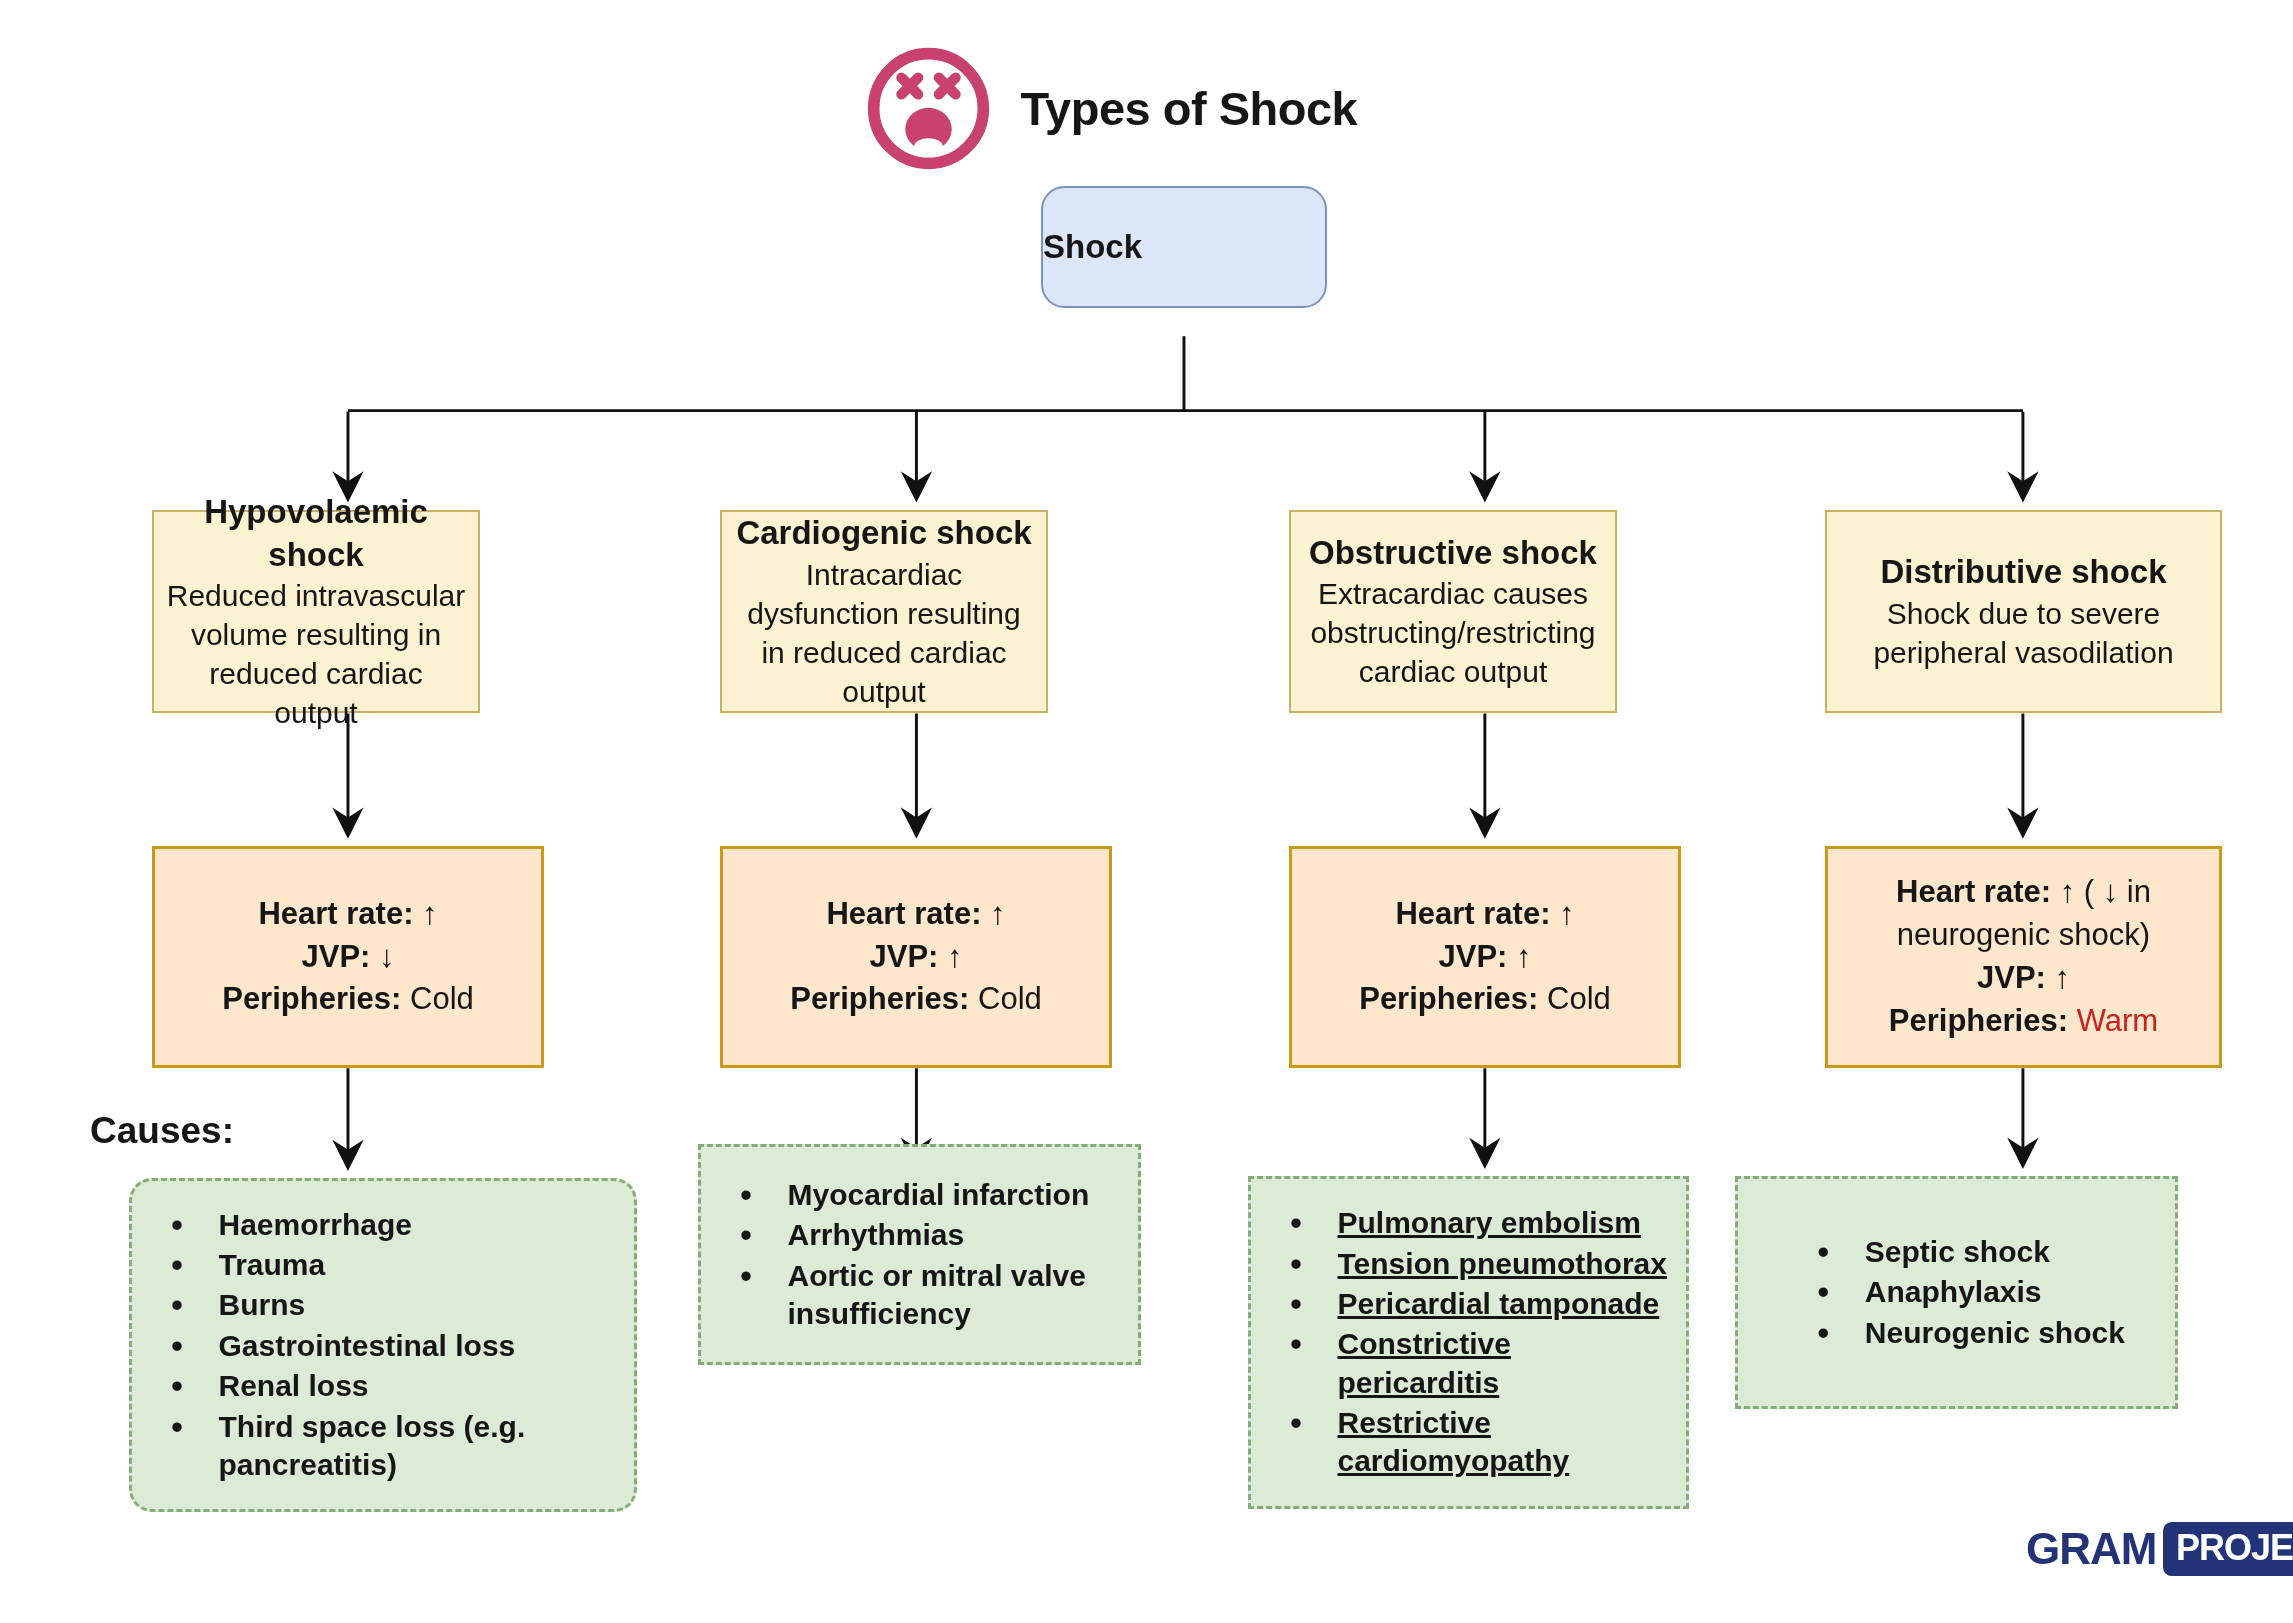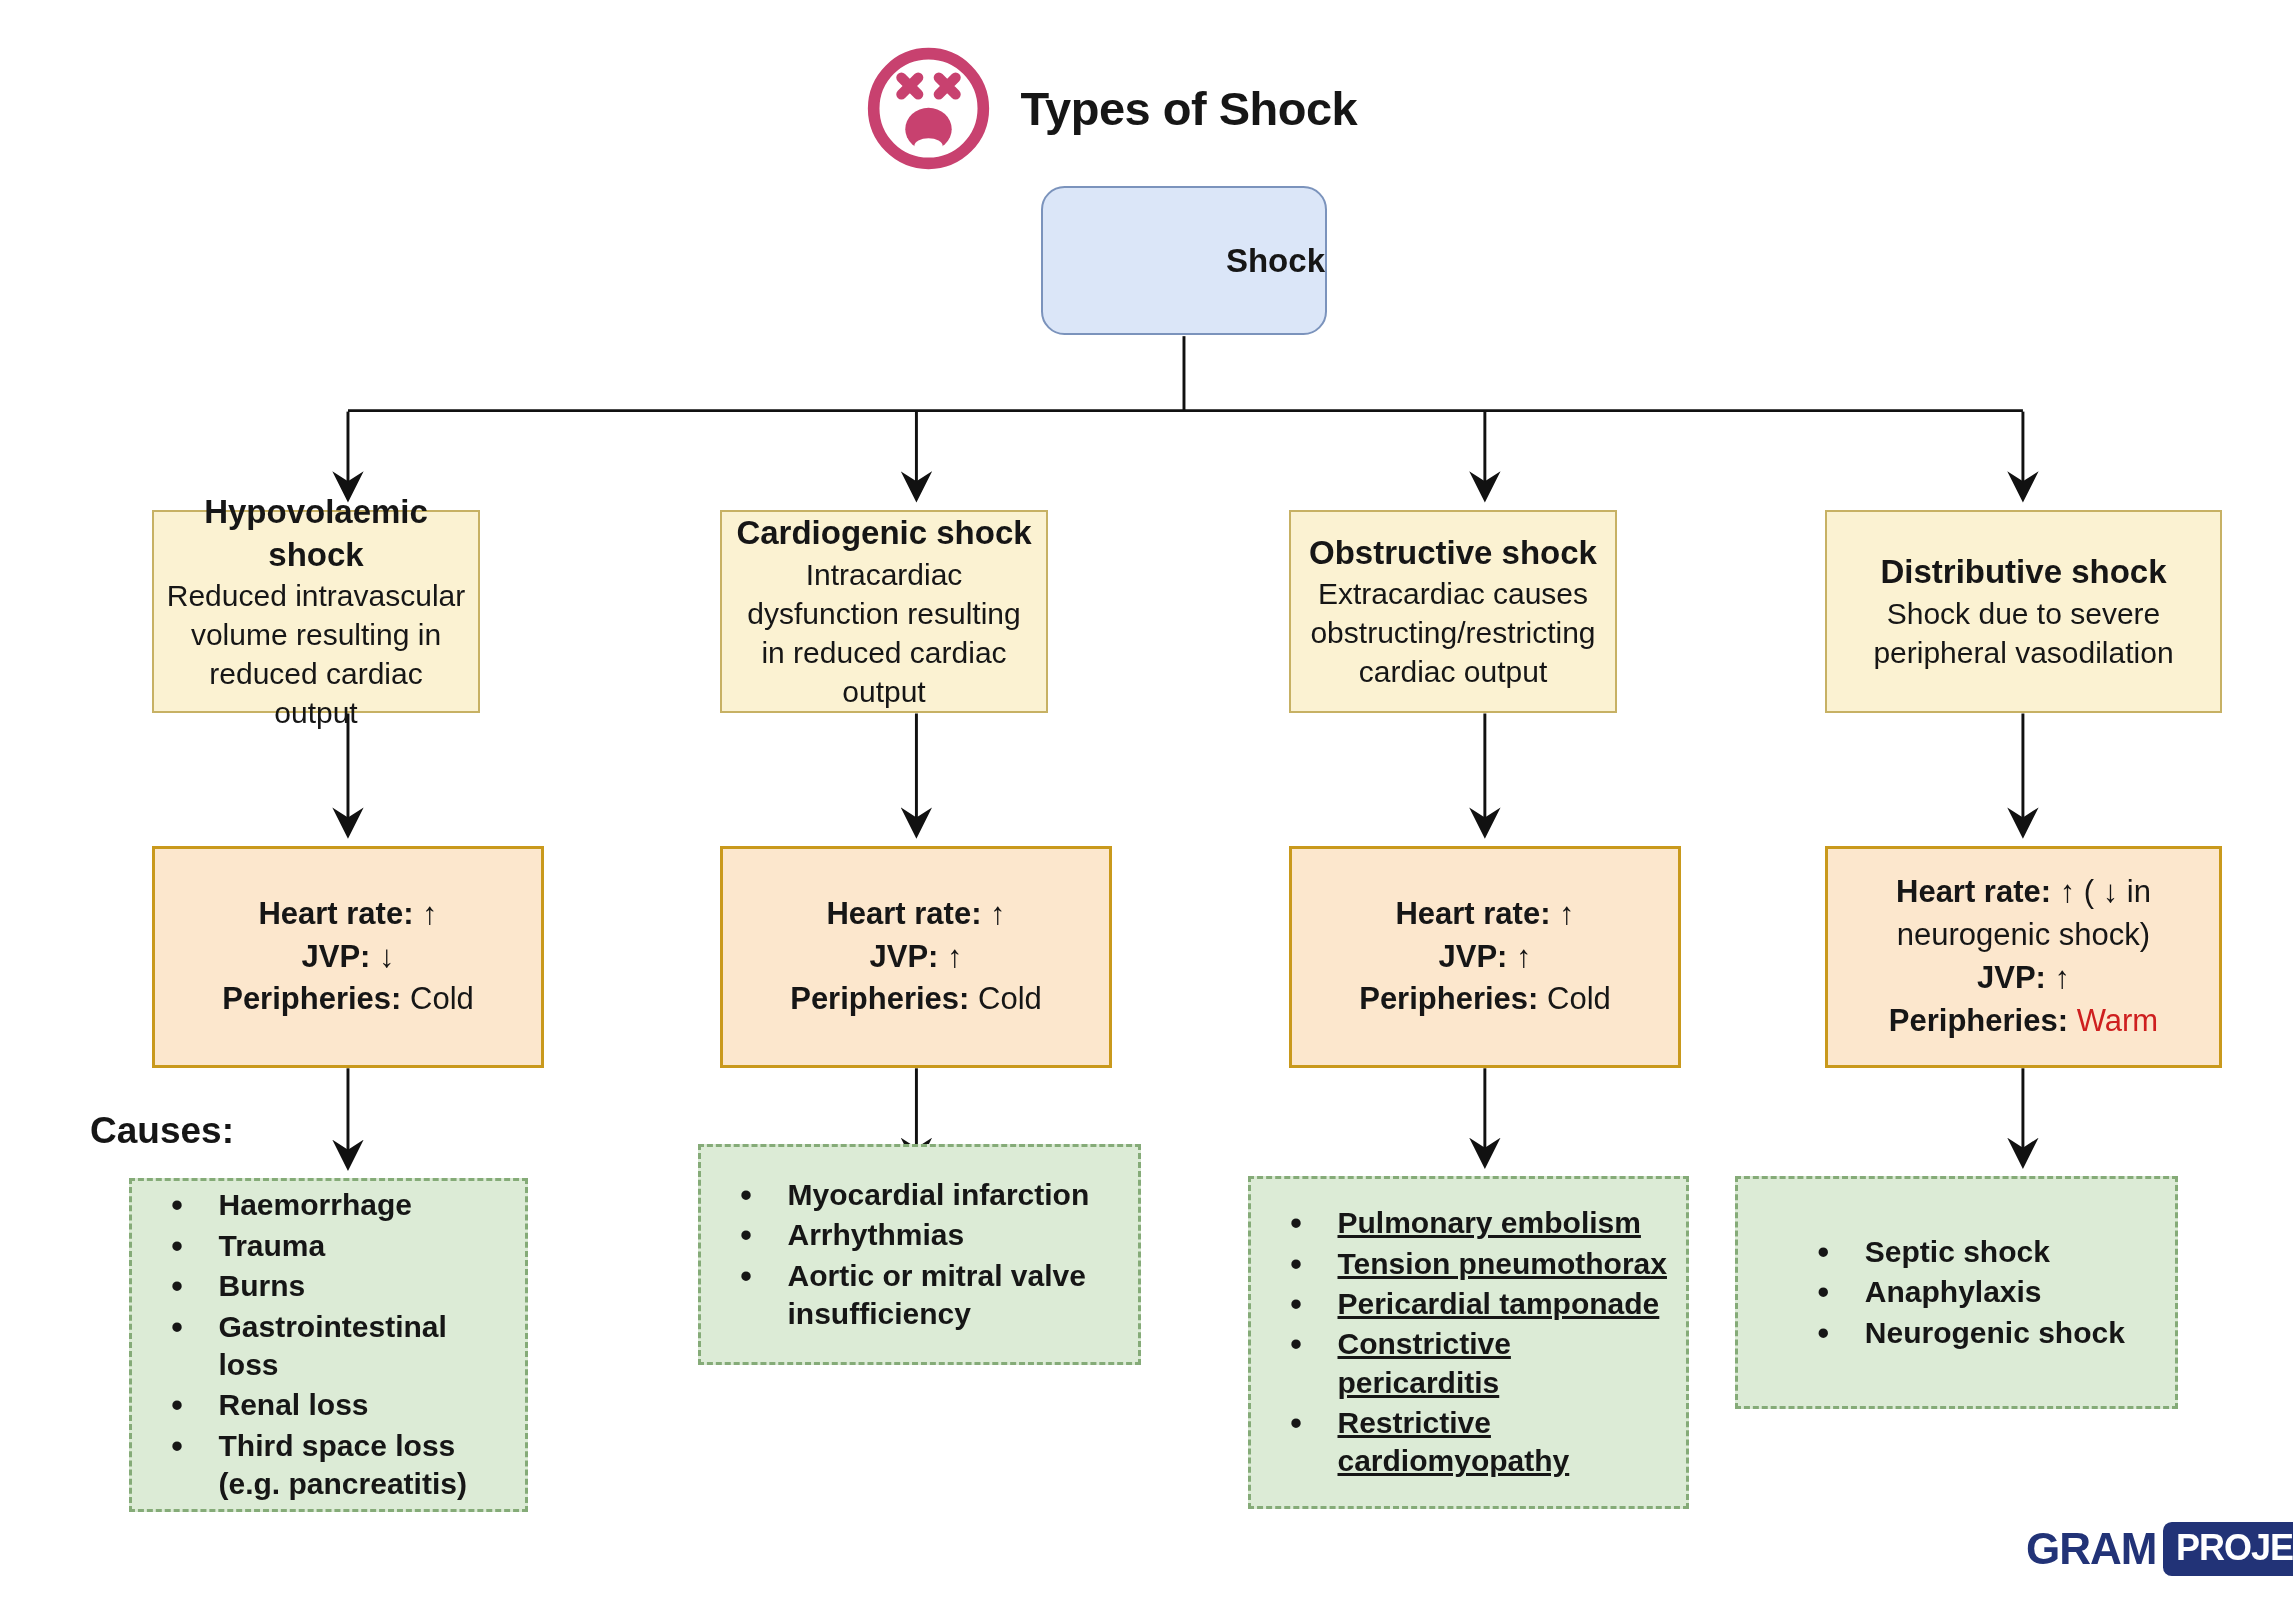--- a/index.html
+++ b/index.html
@@ -8,23 +8,23 @@
 
   
   #wires{position:absolute;left:0;top:0;width:2294px;height:1623px;z-index:0;}
 
   
   .hdr{position:absolute;left:828px;top:44px;display:flex;align-items:center;gap:27.4px;z-index:2;}
   .hdr svg{width:129px;height:129px;display:block;}
   .hdr h1{margin:0;font-size:47px;font-weight:700;letter-spacing:-0.5px;}
 
   
-  .root{position:absolute;left:1005px;top:186px;width:286px;height:149px;
+  .root{position:absolute;left:1005px;top:186px;width:286px;height:122px;
         background:#dbe6f8;border:2.9px solid #7b93bc;border-radius:23.5px;
-        display:flex;align-items:center;justify-content:flex-end;
+        display:flex;align-items:center;justify-content:flex-start;
         font-size:33px;font-weight:700;z-index:2;box-sizing:border-box;}
 
   
   .node{position:absolute;box-sizing:border-box;display:flex;flex-direction:column;
         align-items:center;justify-content:center;text-align:center;z-index:2;}
 
   .type{top:510px;width:328px;height:203px;background:#fbf2d2;border:2.9px solid #c7b164;
         padding:7.8px 11.8px;font-size:30px;line-height:1.3;}
   .type .t{font-weight:700;font-size:33px;}
 
@@ -34,21 +34,21 @@
 
   .causes{background:#dcebd6;border:3.9px dashed #85ab78;justify-content:center;}
   .causes ul{margin:0;padding:0 9.8px 0 25.5px;list-style:none;text-align:left;
              font-size:30px;font-weight:700;line-height:1.28;}
   .causes li{position:relative;padding-left:61px;margin:2px 0;}
   .causes li::before{content:"\2022";position:absolute;left:13.7px;top:-2px;font-size:33px;}
 
   
   .c1{left:116px;}  .c2{left:684px;}  .c3{left:1253px;}  .c4{left:1789px;width:397px;}
 
-  .causes.c1{left:93px; top:1178px;width:399px;height:334px;}
+  .causes.c1{left:93px; top:1178px;width:508px;height:334px;border-radius:23px;}
   .causes.c2{left:662px;top:1144px;width:443px;height:221px;}
   .causes.c3{left:1212px;top:1176px;width:441px;height:333px;text-decoration:underline;}
   .causes.c4{left:1699px;top:1176px;width:443px;height:233px;}
 
   .causes-heading{position:absolute;left:54px;top:1110px;font-size:37px;font-weight:700;z-index:2;}
 
   
   .logo{position:absolute;left:1990px;top:1522px;display:flex;align-items:center;gap:6.9px;z-index:2;}
   .logo .gram{color:#223377;font-size:44px;font-weight:700;letter-spacing:-1px;}
   .logo .project{background:#223377;color:#ffffff;font-size:36px;font-weight:700;letter-spacing:-1px;

